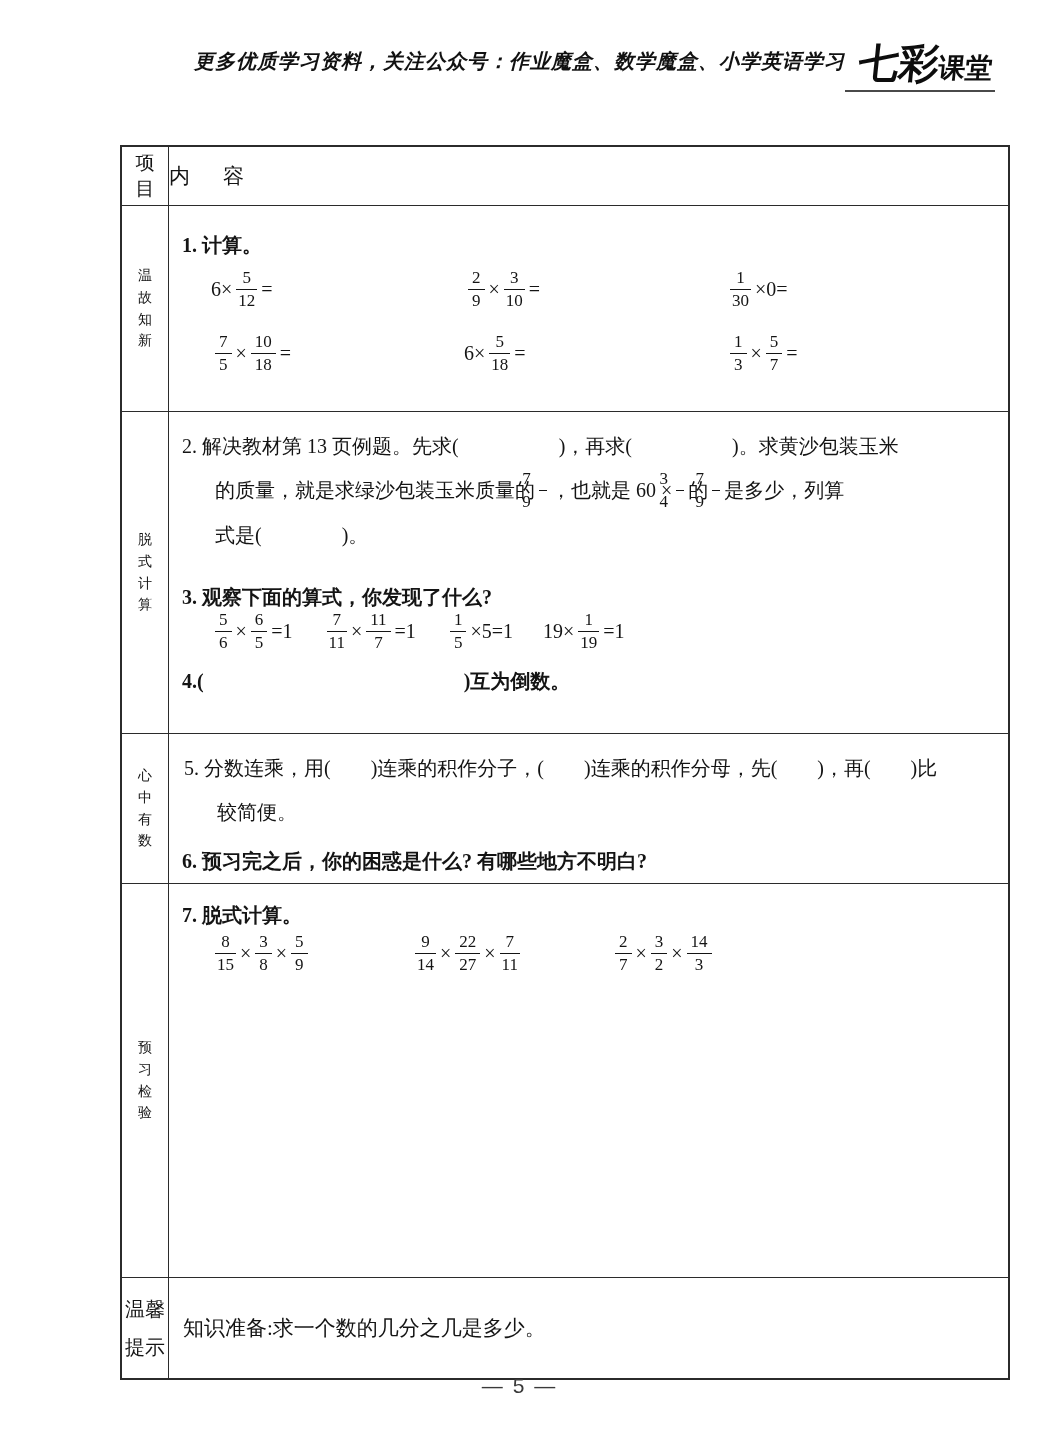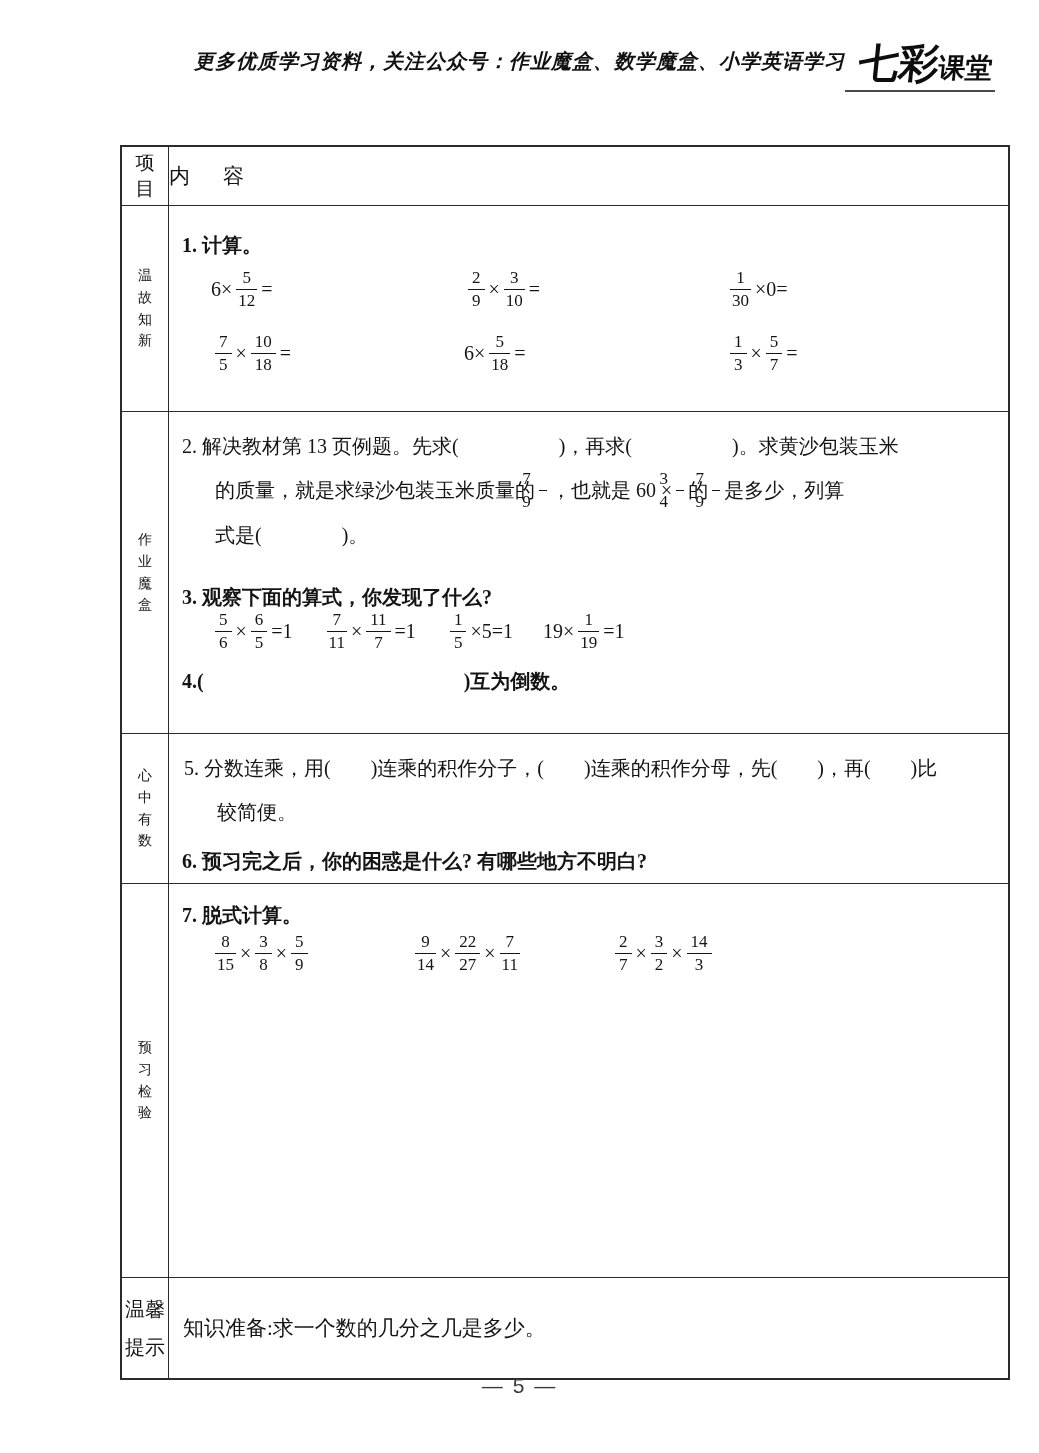--- a/index.html
+++ b/index.html
@@ -91,21 +91,21 @@
         <span class="expr" style="left:295px; top:64px;"><span class="frac"><span class="fnum">2</span><span class="fden">9</span></span>×<span class="frac"><span class="fnum">3</span><span class="fden">10</span></span>=</span>
         <span class="expr" style="left:557px; top:64px;"><span class="frac"><span class="fnum">1</span><span class="fden">30</span></span>×0=</span>
         <span class="expr" style="left:42px;  top:128px;"><span class="frac"><span class="fnum">7</span><span class="fden">5</span></span>×<span class="frac"><span class="fnum">10</span><span class="fden">18</span></span>=</span>
         <span class="expr" style="left:295px; top:128px;">6×<span class="frac"><span class="fnum">5</span><span class="fden">18</span></span>=</span>
         <span class="expr" style="left:557px; top:128px;"><span class="frac"><span class="fnum">1</span><span class="fden">3</span></span>×<span class="frac"><span class="fnum">5</span><span class="fden">7</span></span>=</span>
       </div>
     </div>
 
     <div class="row r-preview">
       <div class="lbl">
-        <div class="vlabel">作业魔盒</div>
+        <div class="vlabel">脱式计算</div>
       </div>
       <div class="cnt">
         <div class="p hang" style="left:13px; top:12px;">2. 解决教材第 13 页例题。先求(　　　　　)，再求(　　　　　)。求黄沙包装玉米<br>的质量，就是求绿沙包装玉米质量的<span class="frac"><span class="fnum">7</span><span class="fden">9</span></span>，也就是 60 ×<span class="frac"><span class="fnum">3</span><span class="fden">4</span></span>的<span class="frac"><span class="fnum">7</span><span class="fden">9</span></span>是多少，列算<br>式是(　　　　)。</div>
         <div class="plain-line" style="left:13px; top:172px;">3. 观察下面的算式，你发现了什么?</div>
         <div style="position:absolute; left:42px; top:200px; white-space:nowrap;">
           <span class="eq-inline"><span class="frac"><span class="fnum">5</span><span class="fden">6</span></span>×<span class="frac"><span class="fnum">6</span><span class="fden">5</span></span>=1</span>
           <span class="eq-inline"><span class="frac"><span class="fnum">7</span><span class="fden">11</span></span>×<span class="frac"><span class="fnum">11</span><span class="fden">7</span></span>=1</span>
           <span class="eq-inline"><span class="frac"><span class="fnum">1</span><span class="fden">5</span></span>×5=1</span>
           <span class="eq-inline">19×<span class="frac"><span class="fnum">1</span><span class="fden">19</span></span>=1</span>
         </div>

